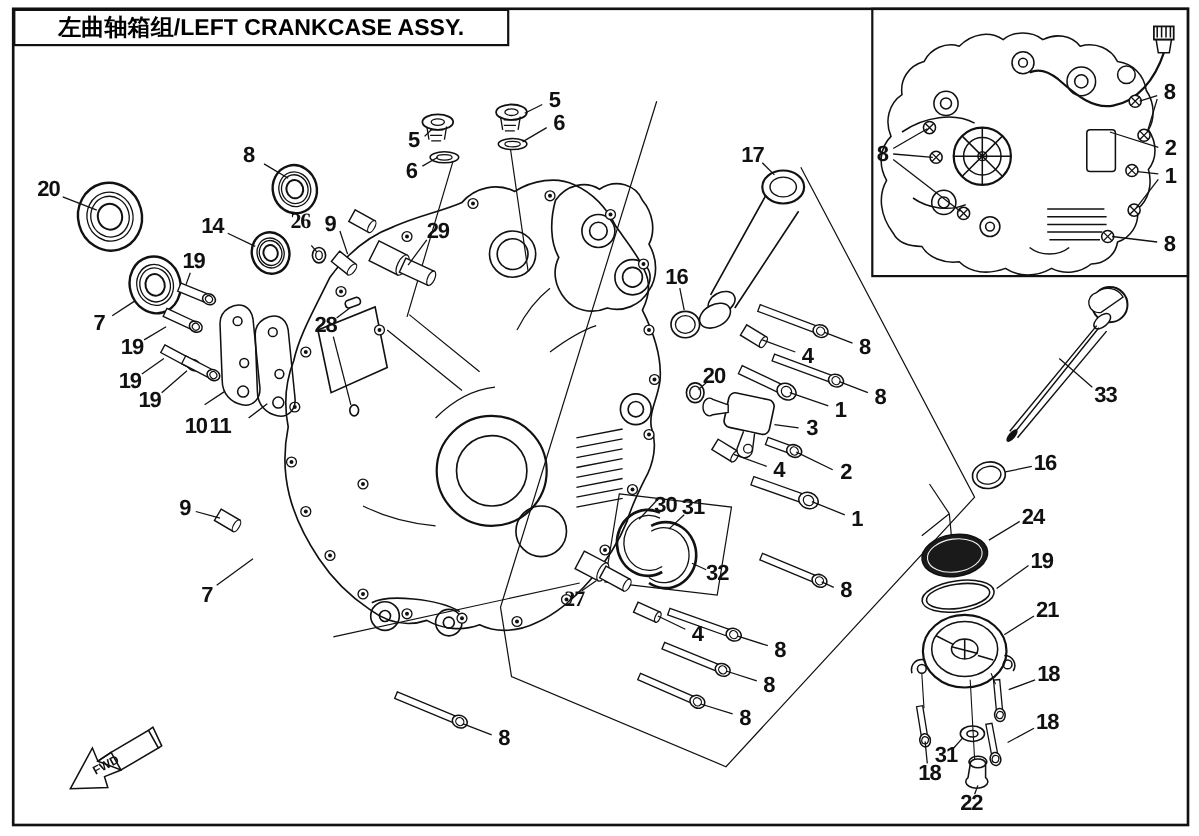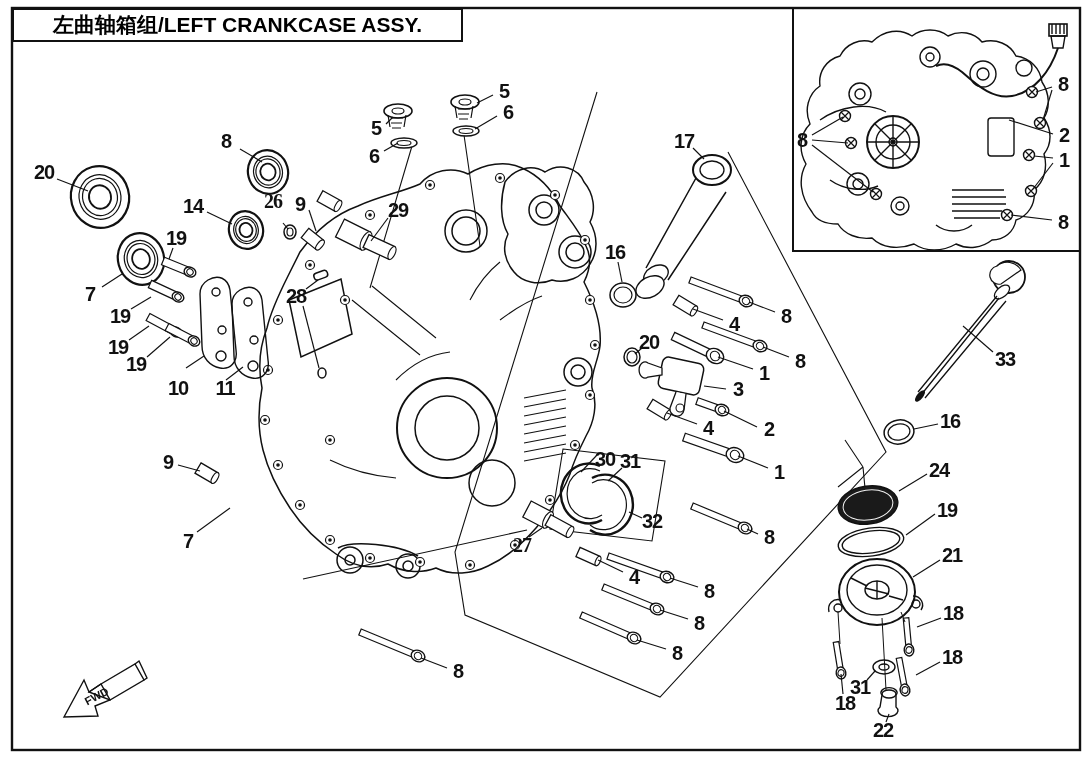--- a/index.html
+++ b/index.html
@@ -537,21 +537,21 @@
       <div class="callout" style="left: 677px; top: 653px;">8</div>
       <div class="callout" style="left: 458px; top: 671px;">8</div>
       <div class="callout" style="left: 188px; top: 541px;">7</div>
       <div class="callout" style="left: 168px; top: 462px;">9</div>
       <div class="callout" style="left: 90px; top: 294px;">7</div>
       <div class="callout" style="left: 176px; top: 238px;">19</div>
       <div class="callout" style="left: 120px; top: 316px;">19</div>
       <div class="callout" style="left: 118px; top: 347px;">19</div>
       <div class="callout" style="left: 136px; top: 364px;">19</div>
       <div class="callout" style="left: 178px; top: 376px; margin-top: 12px;">10</div>
-      <div class="callout" style="left: 225px; top: 388px; text-align: right;">11</div>
+      <div class="callout" style="left: 200px; top: 388px; text-align: right;">11</div>
       <div class="callout" style="left: 296px; top: 296px;">28</div>
       <div class="callout" style="left: 522px; top: 545px; font-family: Liberation Serif, serif;">27</div>
       <div class="callout" style="left: 605px; top: 447px; margin-top: 12px;">30</div>
       <div class="callout" style="left: 630px; top: 461px;">31</div>
       <div class="callout" style="left: 652px; top: 521px;">32</div>
       <div class="callout" style="left: 1005px; top: 359px;">33</div>
       <div class="callout" style="left: 950px; top: 421px;">16</div>
       <div class="callout" style="left: 939px; top: 470px;">24</div>
       <div class="callout" style="left: 947px; top: 510px;">19</div>
       <div class="callout" style="left: 952px; top: 555px;">21</div>

